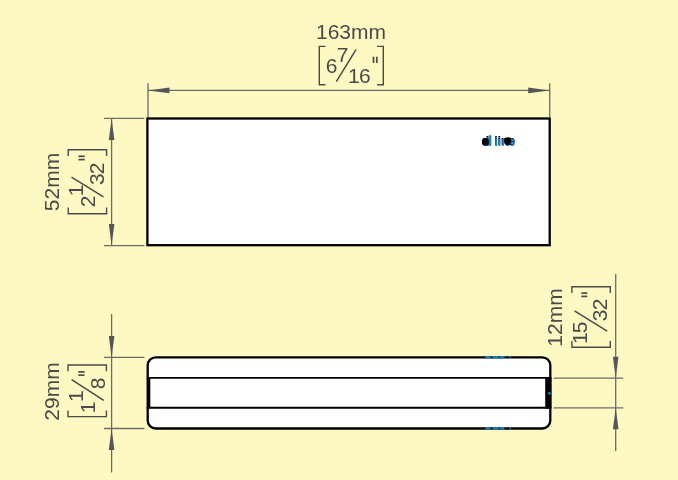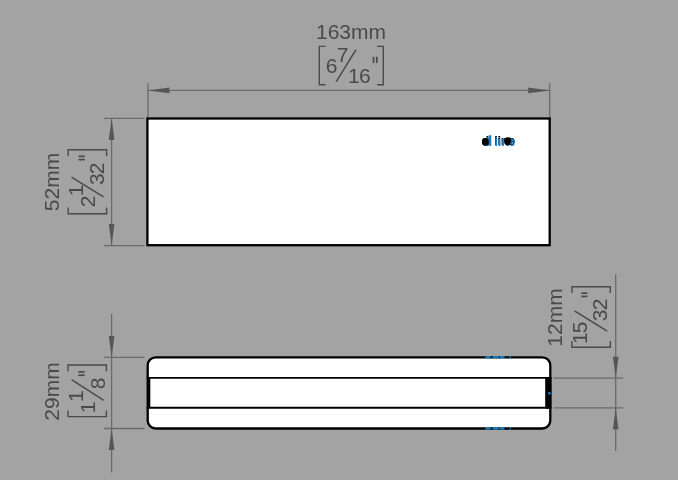--- a/index.html
+++ b/index.html
@@ -1,17 +1,17 @@
 <!DOCTYPE html>
 <html><head>
 <meta charset="utf-8">
 <title>Technical drawing</title>
 <style>
   html,body { margin:0; padding:0; background:#ffffff; }
-  #canvas { position:relative; width:678px; height:480px; background:#a3a3a3; overflow:hidden; }
+  #canvas { position:relative; width:678px; height:480px; background:#fef9c3; overflow:hidden; }
   svg text { font-family:"Liberation Sans", sans-serif; }
 </style>
 </head>
 <body>
 
 <div id="canvas">
 <svg width="678" height="480" viewBox="0 0 678 480">
 
 <g>
 <line x1="148.0" y1="83.2" x2="148.0" y2="117.3" stroke="#6b6b6b" stroke-width="1.3"></line>

